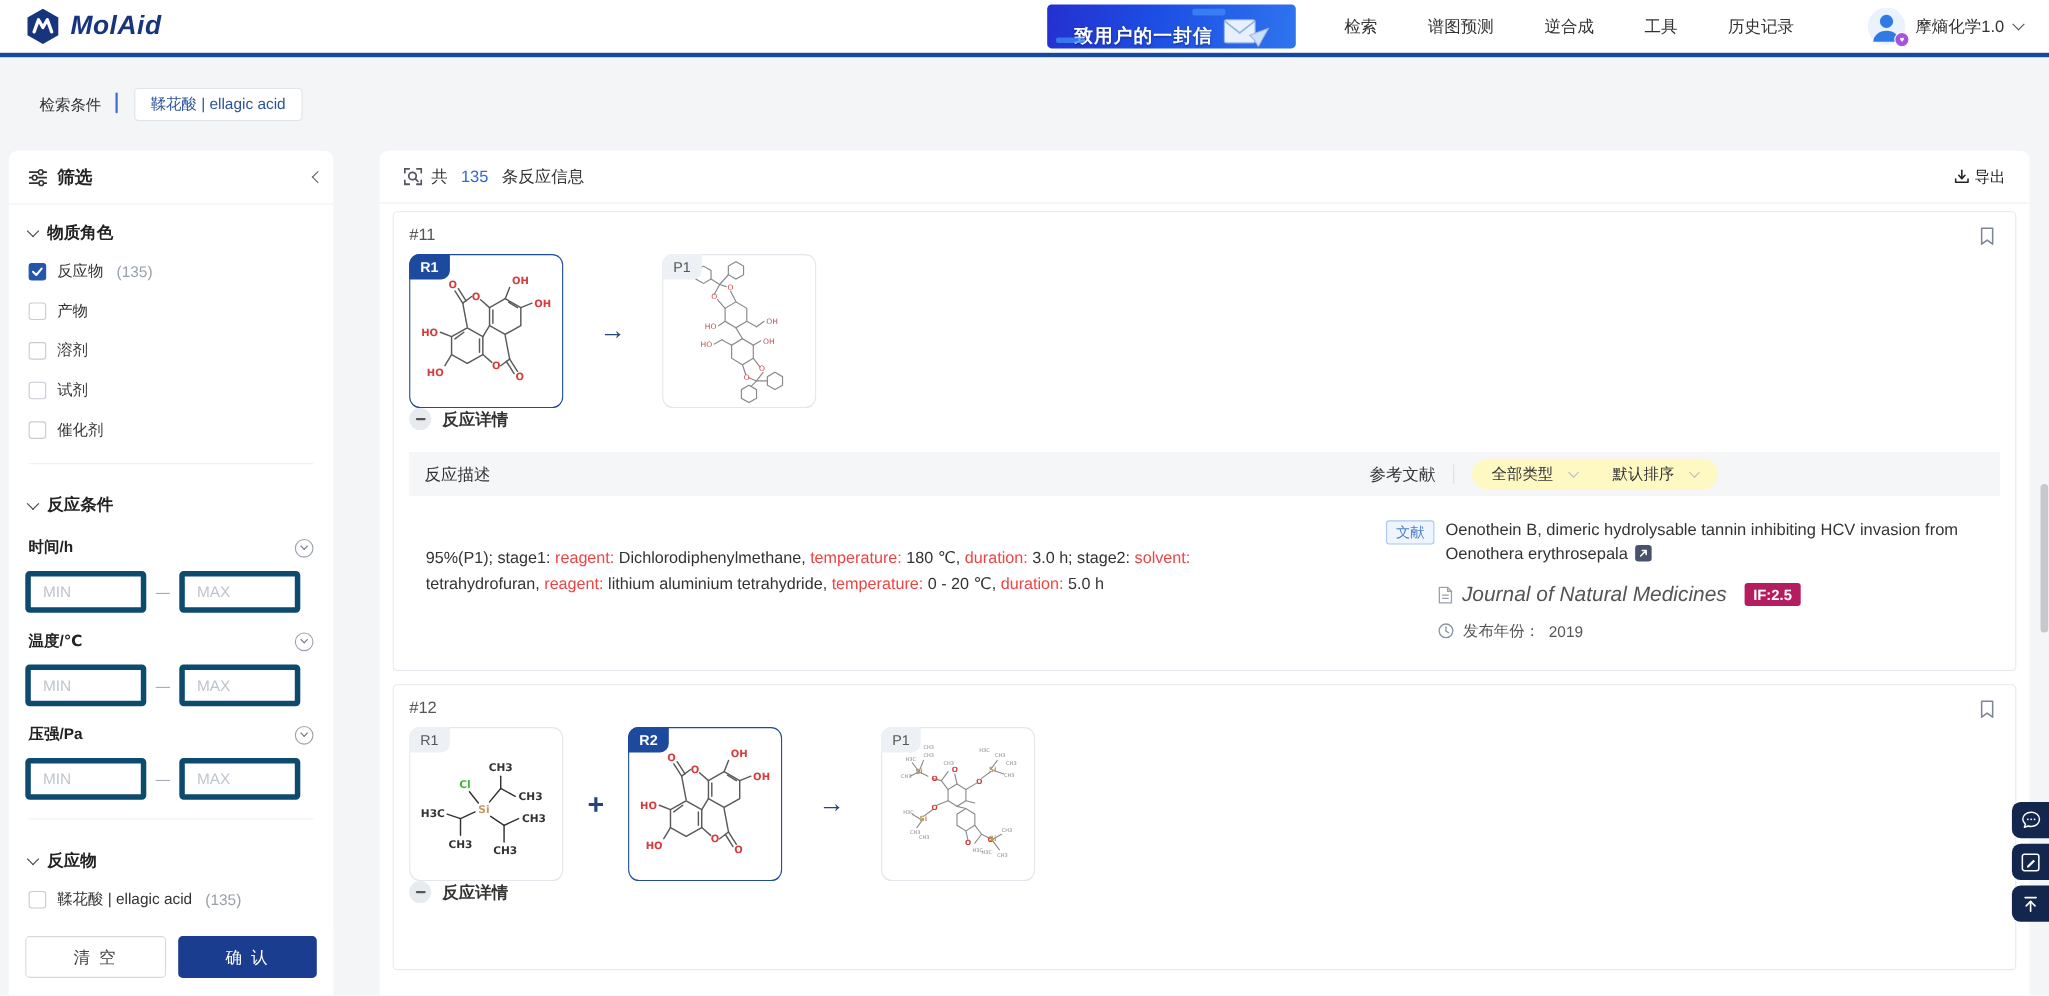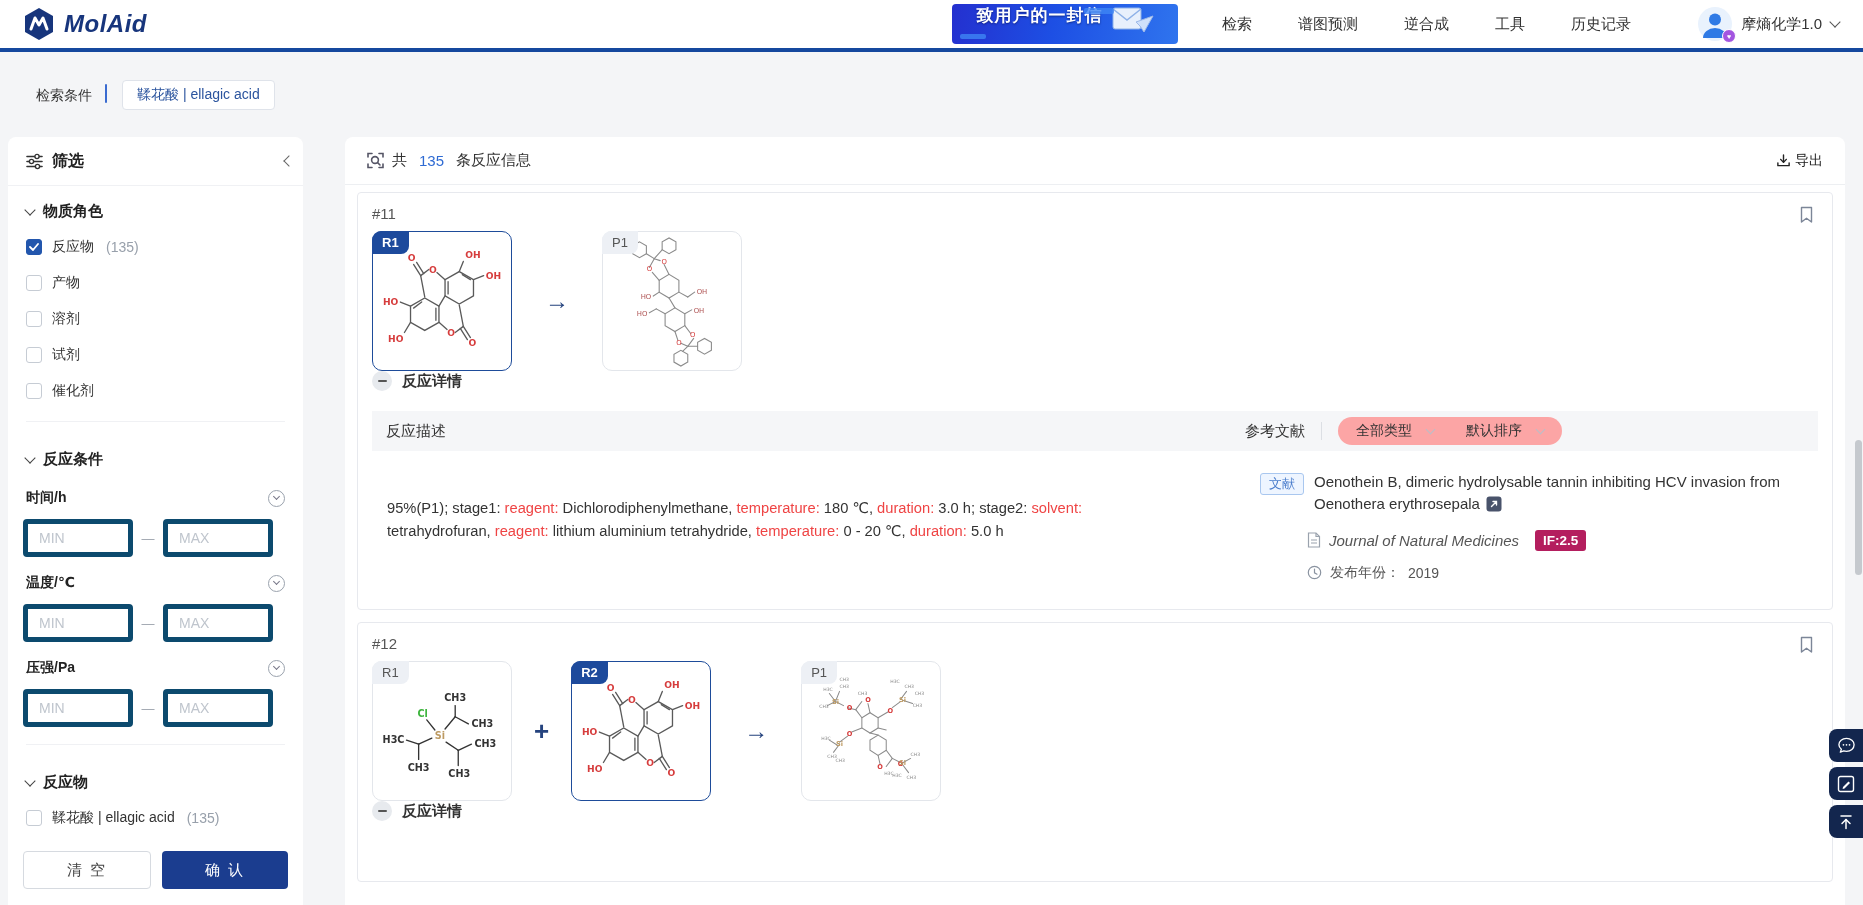--- a/index.html
+++ b/index.html
@@ -5,21 +5,21 @@
   *{box-sizing:border-box;margin:0;padding:0}
   html,body{width:1863px;height:905px;overflow:hidden}
   body{position:relative;background:#f4f5f7;font-family:"Liberation Sans","DejaVu Sans",sans-serif;color:#333}
 
   
   .navbar{position:absolute;left:0;top:0;width:1863px;height:48px;background:#fff;z-index:5}
   .brand{position:absolute;left:22px;top:7px;display:flex;align-items:center;gap:8px;cursor:pointer}
   .logo-hex{width:34px;height:34px}
   .brand-name{font-size:24px;font-weight:800;font-style:italic;color:#17357c;letter-spacing:.5px}
   .banner{position:absolute;left:952px;top:4px;width:226px;height:40px;border-radius:4px;cursor:pointer;
-    background:linear-gradient(100deg,#2430cf 0%,#1d4fe4 45%,#2f74ee 100%);display:flex;align-items:flex-start;justify-content:center;gap:9px;overflow:hidden}
+    background:linear-gradient(100deg,#2430cf 0%,#1d4fe4 45%,#2f74ee 100%);display:flex;align-items:flex-end;justify-content:center;gap:9px;overflow:hidden}
   .banner-text{color:#fff;font-weight:800;font-size:17px;letter-spacing:1px;text-shadow:0 1px 2px rgba(0,10,60,.55);white-space:nowrap}
   .banner-deco1,.banner-deco2{position:absolute;background:#3f86f4;border-radius:2px;opacity:.8}
   .banner-deco1{left:8px;bottom:5px;width:26px;height:5px}
   .banner-deco2{right:64px;top:4px;width:30px;height:6px}
   .nav-links{position:absolute;left:1222px;top:0;height:48px;display:flex;align-items:center;gap:46px}
   .nav-link{font-size:15px;color:#333;cursor:pointer;white-space:nowrap}
   .user{position:absolute;right:24px;top:0;height:48px;display:flex;align-items:center;gap:9px;cursor:pointer}
   .avatar{width:34px;height:34px;border-radius:50%;background:#e9f2fd;position:relative;flex:none}
   .avatar-badge{position:absolute;right:-4px;bottom:-2px;width:14px;height:14px;border-radius:50%;background:#a355e0;border:1.5px solid #fff;display:flex;align-items:center;justify-content:center;color:#fff;font-size:7px;line-height:1}
   .user-name{font-size:15px;color:#333;white-space:nowrap}
@@ -75,33 +75,33 @@
   .op-arrow{font-size:24px;color:#25437e;margin:0 33px;font-weight:bold}
   .op-plus{font-size:26px;color:#25437e;margin:0 22px;font-weight:bold}
   .details-row{display:flex;align-items:center;gap:10px;font-size:15px;font-weight:bold;color:#333}
   .minus{width:20px;height:20px;border-radius:50%;background:#e7eaee;display:flex;align-items:center;justify-content:center;cursor:pointer}
   .minus i{display:block;width:9px;height:2px;background:#555;border-radius:1px}
   .desc-bar{margin-top:20px;height:40px;background:#f5f6f8;display:flex;align-items:center;padding:0 14px;position:relative}
   .desc-bar-title{font-size:15px;color:#333}
   .ref-head{position:absolute;left:873px;top:0;height:40px;display:flex;align-items:center;gap:16px}
   .ref-head-title{font-size:15px;color:#333}
   .vdiv{width:1px;height:18px;background:#dcdfe4}
-  .filter-box{background:#fca5a5;border-radius:14px;height:28px;display:flex;align-items:center;padding:0 18px;gap:32px}
+  .filter-box{background:#fef9c3;border-radius:14px;height:28px;display:flex;align-items:center;padding:0 18px;gap:32px}
   .filter-item{display:flex;align-items:center;gap:15px;font-size:14px;color:#333;cursor:pointer}
   .fchev{width:7px;height:7px;border-right:1.5px solid #b9bfc9;border-bottom:1.5px solid #b9bfc9;transform:rotate(45deg);margin-top:-3px}
   .detail-body{position:relative;min-height:158px}
   .desc-text{width:748px;margin-left:15px;padding-top:46px;font-size:14.7px;line-height:1.55;color:#333}
   .desc-text .b{font-weight:normal;color:#ef4444}
   .ref-block{position:absolute;left:888px;top:20px;width:575px}
   .ref-row1{display:flex;gap:10px}
   .ref-badge{flex:none;height:22px;padding:0 8px;border:1px solid #a9c7ef;background:#eef5ff;color:#4a7dcc;font-size:13px;border-radius:3px;display:flex;align-items:center;margin-top:2px}
   .ref-title{font-size:15px;line-height:1.45;color:#333;width:505px;cursor:pointer}
   .ext-ic{display:inline-block;vertical-align:-3px;margin-left:6px;cursor:pointer}
   .ref-row2{display:flex;align-items:center;gap:8px;margin-top:12px;margin-left:47px}
-  .journal{font-style:italic;color:#555;font-size:15px}
+  .journal{font-style:italic;color:#555;font-size:19px}
   .if-badge{background:#b41e5e;color:#fff;font-size:13.5px;font-weight:bold;border-radius:3px;padding:3px 8px;margin-left:8px}
   .ref-row3{display:flex;align-items:center;gap:8px;margin-top:13px;margin-left:47px;font-size:14px;color:#555}
   .card-12{padding-bottom:60px}
 
   
   .float-btns{position:absolute;right:0;top:729px;display:flex;flex-direction:column;gap:5px;z-index:9}
   .fbtn{width:34px;height:33px;background:#13264e;border-radius:8px 0 0 8px;display:flex;align-items:center;justify-content:center;cursor:pointer}
   .scroll-thumb{position:absolute;right:1px;top:440px;width:7px;height:135px;background:#c5c9ce;border-radius:4px;cursor:pointer}
 
   .mol-label{font-family:"DejaVu Sans",sans-serif}

